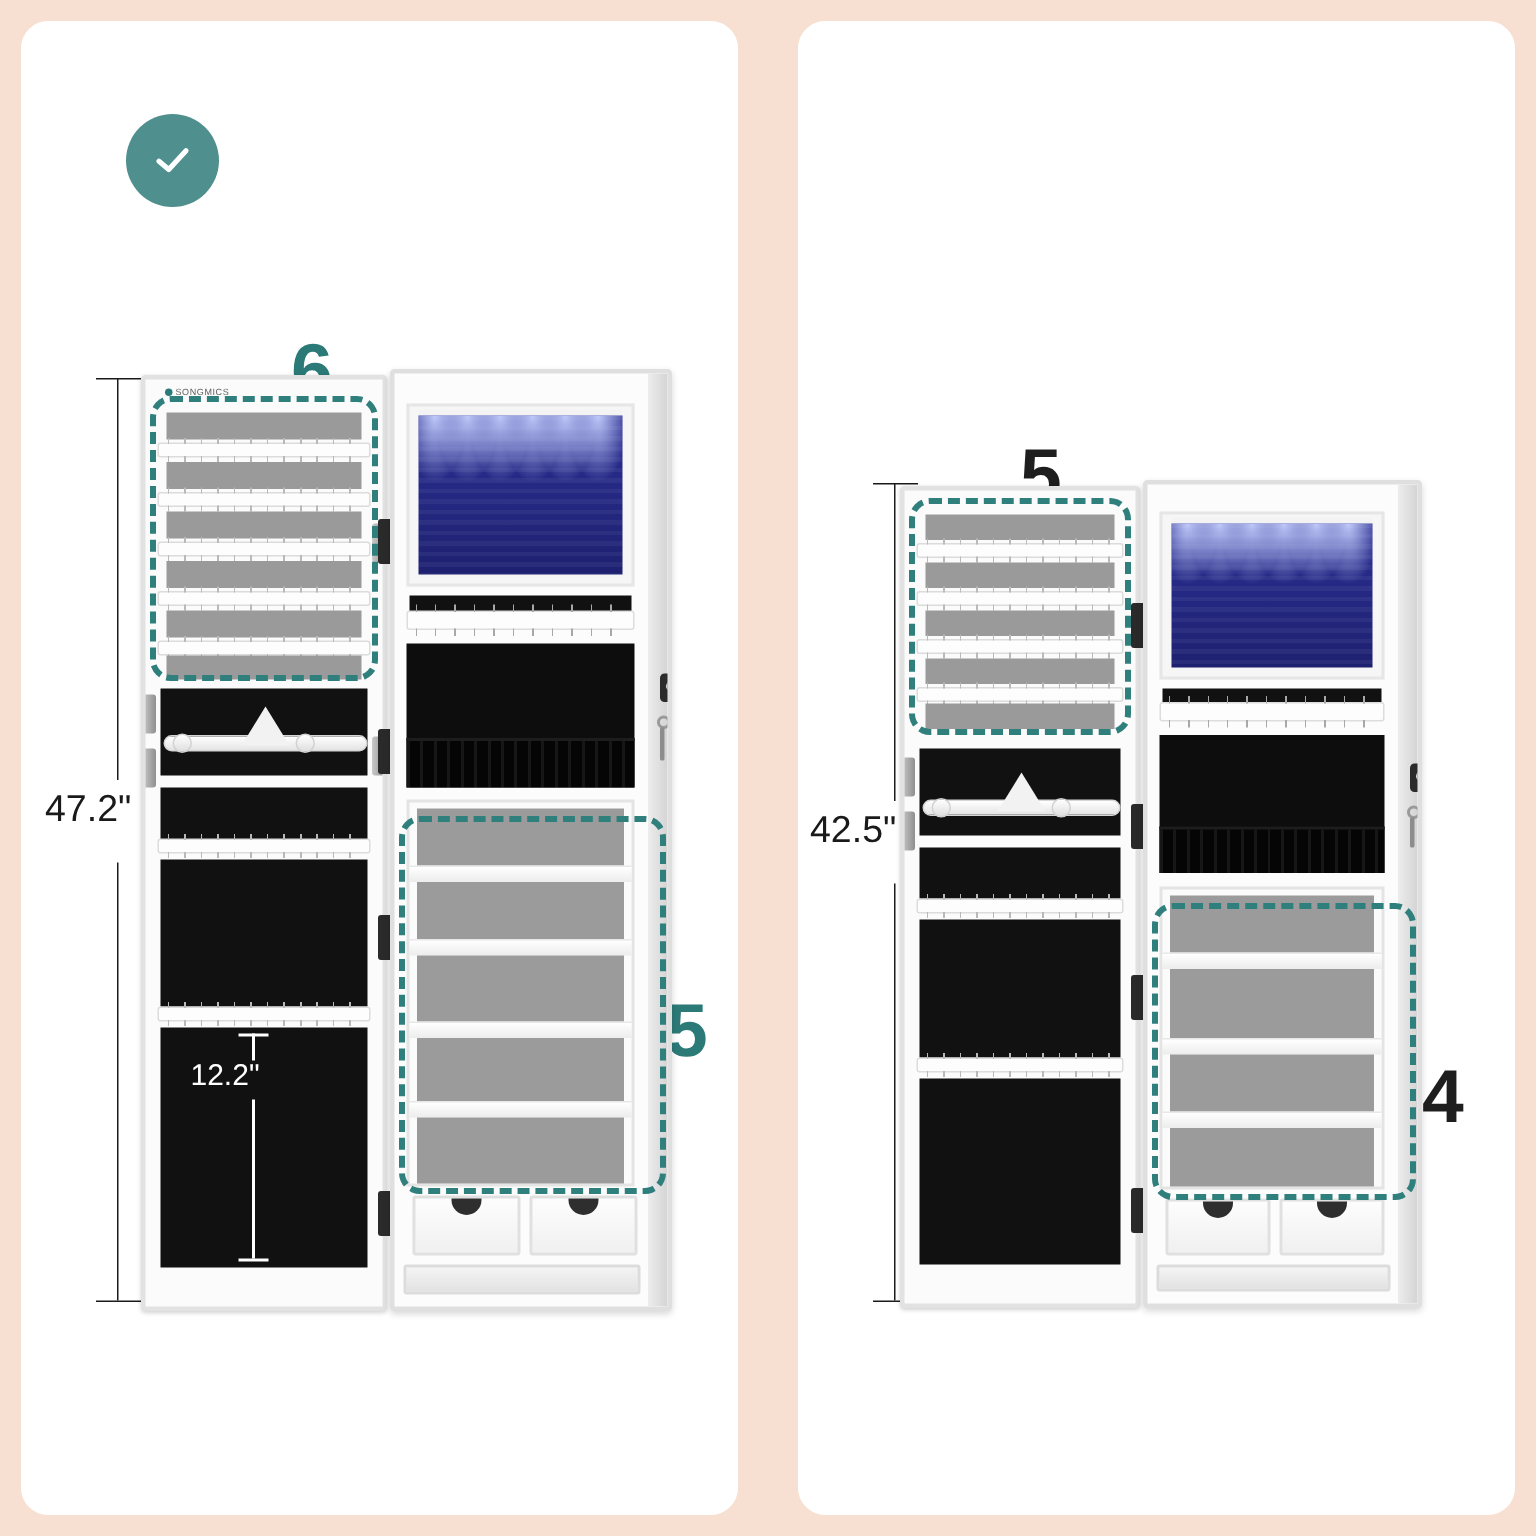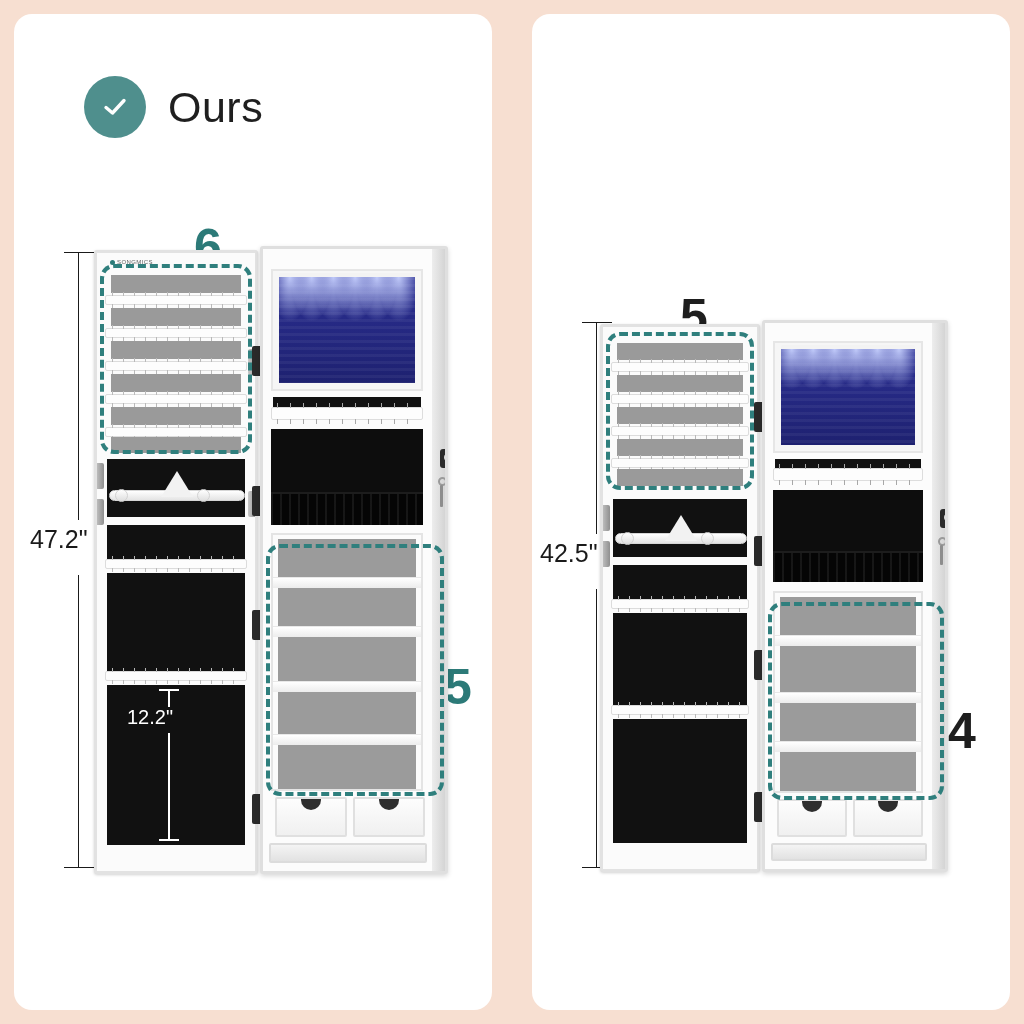--- a/index.html
+++ b/index.html
@@ -225,21 +225,20 @@
 <div class="stage">
 
   <div class="panel left">
 
     <div class="hdr l">
       <div class="badge ok">
         <svg width="34" height="34" viewBox="0 0 34 34" aria-hidden="true">
           <path d="M8 17.5 L14.5 23 L26 10.5" fill="none" stroke="#ffffff" stroke-width="3.4" stroke-linecap="round" stroke-linejoin="round"></path>
         </svg>
       </div>
-      <div class="hdr-txt">Ours</div>
     </div>
 
     <div class="dimcap" style="left:50px; top:238px; width:30px;"></div>
     <div class="dimline" style="left:64px; top:238px; height:268px;"></div>
     <div class="dimtxt" style="left:16px; top:511px;">47.2"</div>
     <div class="dimline" style="left:64px; top:561px; height:292px;"></div>
     <div class="dimcap" style="left:50px; top:853px; width:30px;"></div>
 
     <div class="callout teal" style="left:180px; top:208px;">6</div>
     <div class="callout teal" style="left:430px; top:648px;">5</div>

